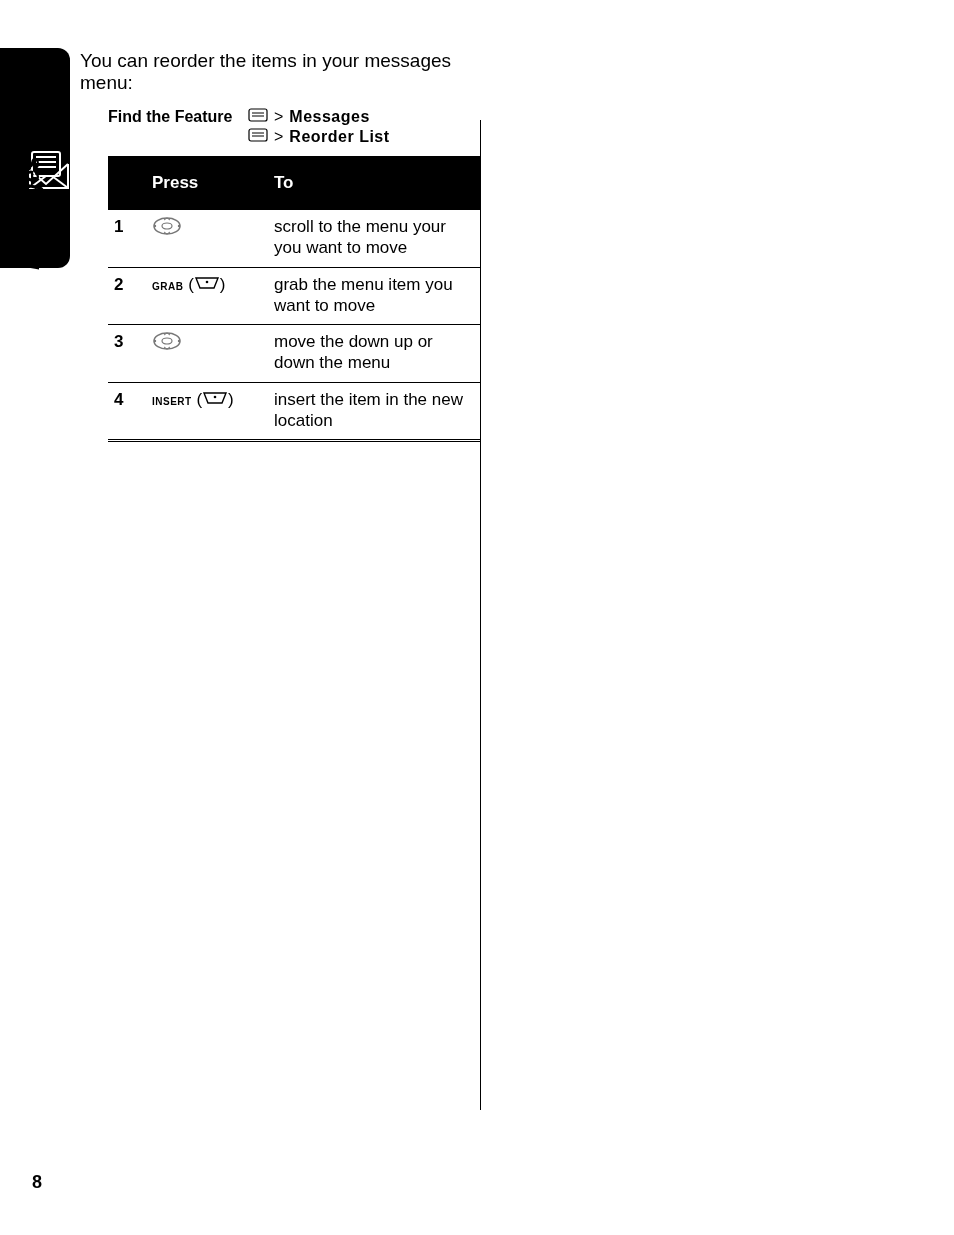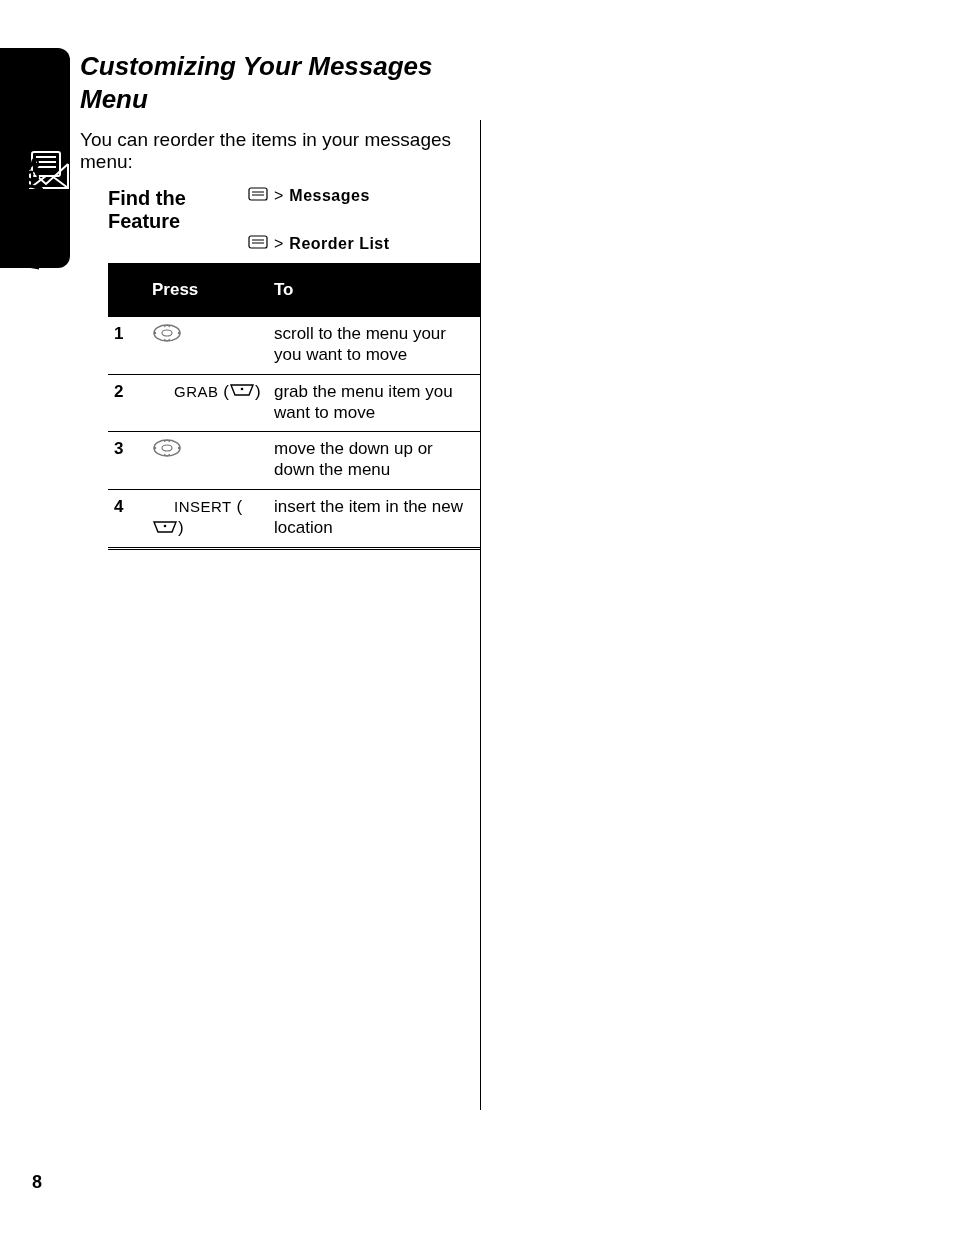--- a/index.html
+++ b/index.html
@@ -63,21 +63,21 @@
     margin-left: 28px;
   }
   .feature-row {
     display: flex;
     align-items: flex-start;
     margin-bottom: 2px;
   }
   .feature-label {
     width: 140px;
     font-weight: 900;
-    font-size: 20px;
+    font-size: 16px;
     font-family: Arial, sans-serif;
   }
   .feature-path {
     font-size: 16px;
     display: flex;
     align-items: center;
     gap: 6px;
   }
   .menu-icon-svg {
     display: inline-block;
@@ -120,24 +120,23 @@
   }
   .step-num {
     font-weight: bold;
     text-align: left;
     padding-left: 2px;
   }
   .press-cell {
     font-family: Arial, sans-serif;
   }
   .press-label {
-    font-weight: 400;
+    font-weight: 700;
     letter-spacing: 0.5px;
-    font-size: 15px;
-    margin-left: 22px;
+    font-size: 10px;
   }
   .nav-icon, .softkey-icon {
     display: inline-block;
     vertical-align: middle;
   }
   .envelope-icon {
     position: absolute;
     left: 28px;
     top: 150px;
   }
@@ -172,21 +171,20 @@
 
 <div class="side-label">
   <span>Messages</span>
 </div>
 
 <div class="page-num">8</div>
 
 <div class="col-divider"></div>
 
 <div class="content">
-  <h1>Customizing Your Messages Menu</h1>
   <p class="intro">You can reorder the items in your messages menu:</p>
 
   <div class="feature-block">
     <div class="feature-row">
       <div class="feature-label">Find the Feature</div>
       <div class="feature-path">
         <span class="menu-icon-svg">
           <svg width="20" height="14" viewBox="0 0 20 14">
               <rect x="1" y="1" width="18" height="12" rx="2" fill="none" stroke="#000" stroke-width="1.2"></rect>
               <line x1="4" y1="5" x2="16" y2="5" stroke="#000" stroke-width="1"></line>

